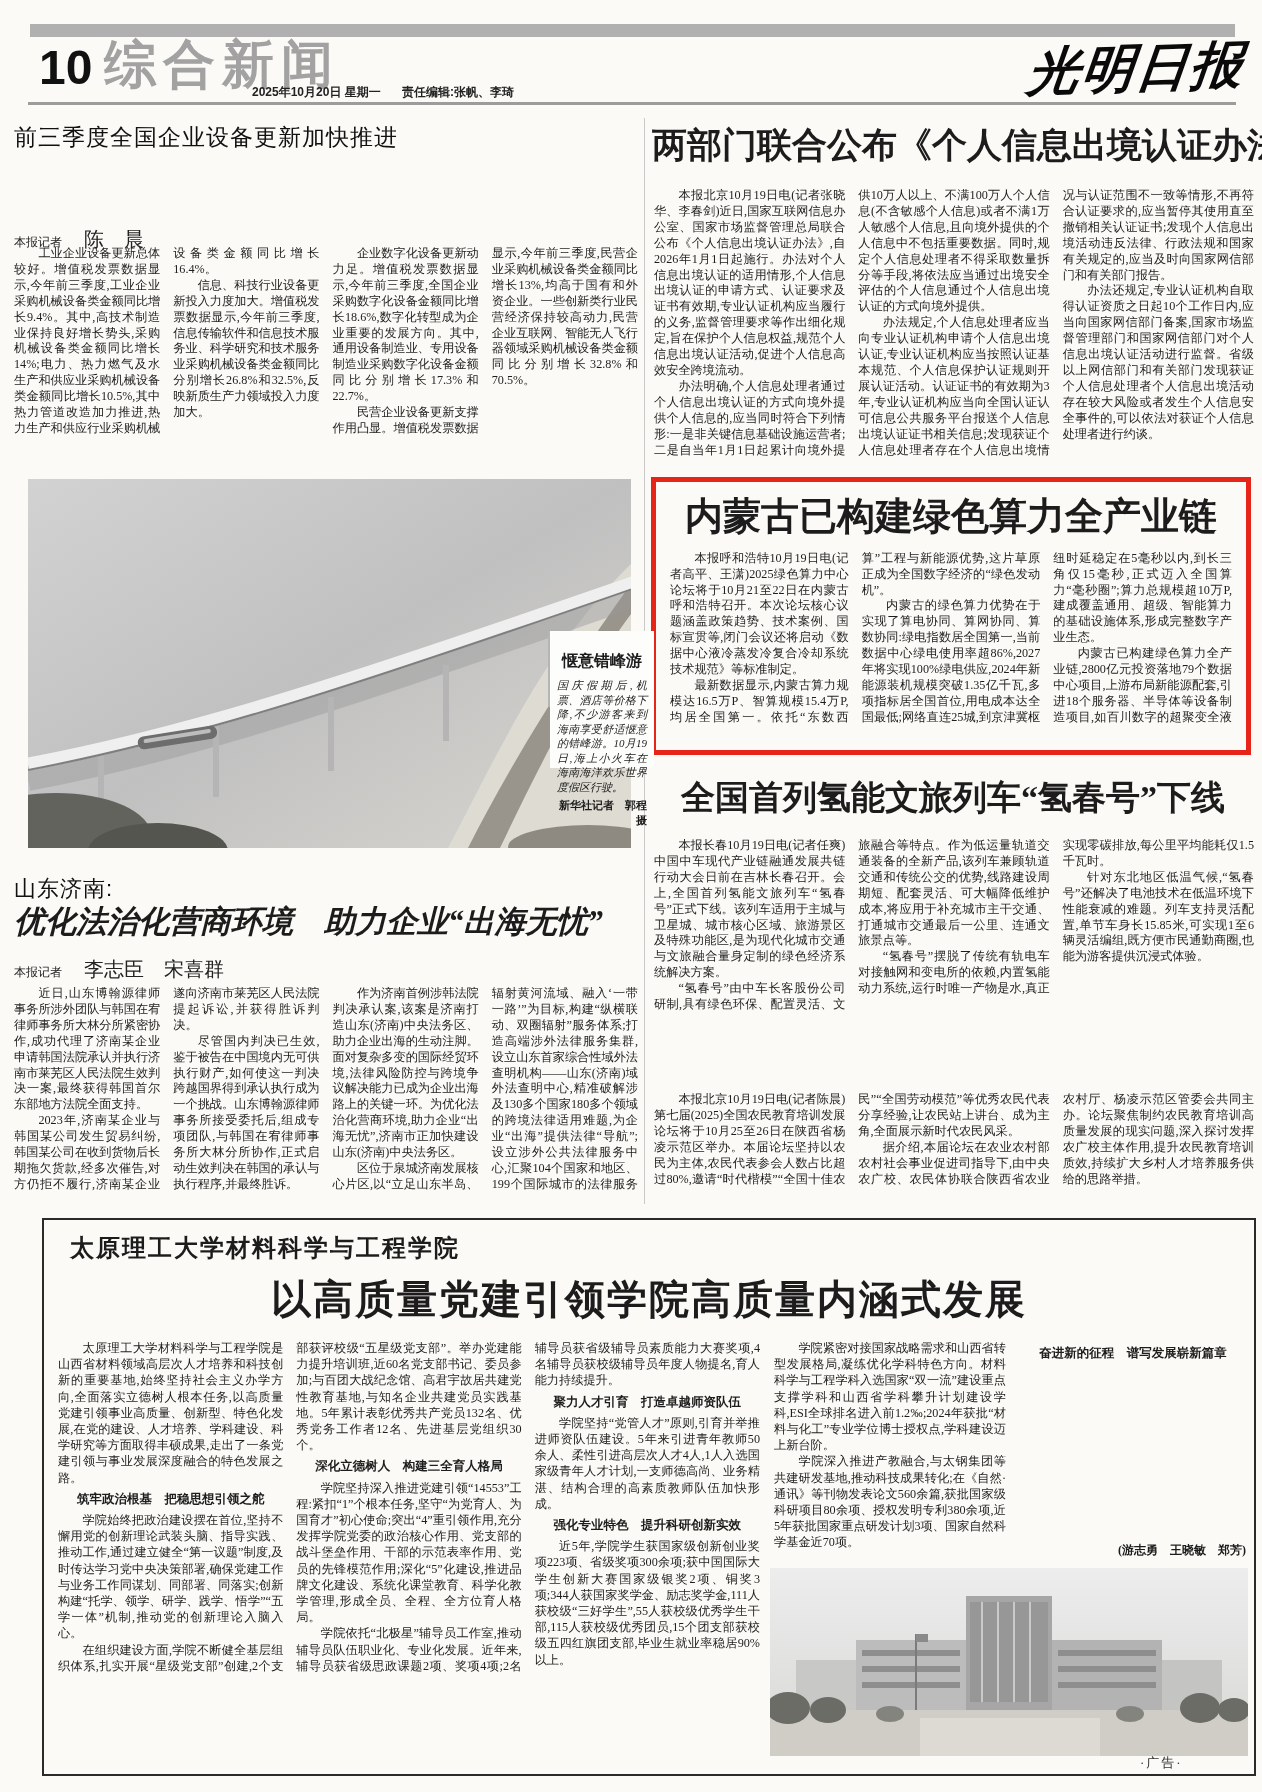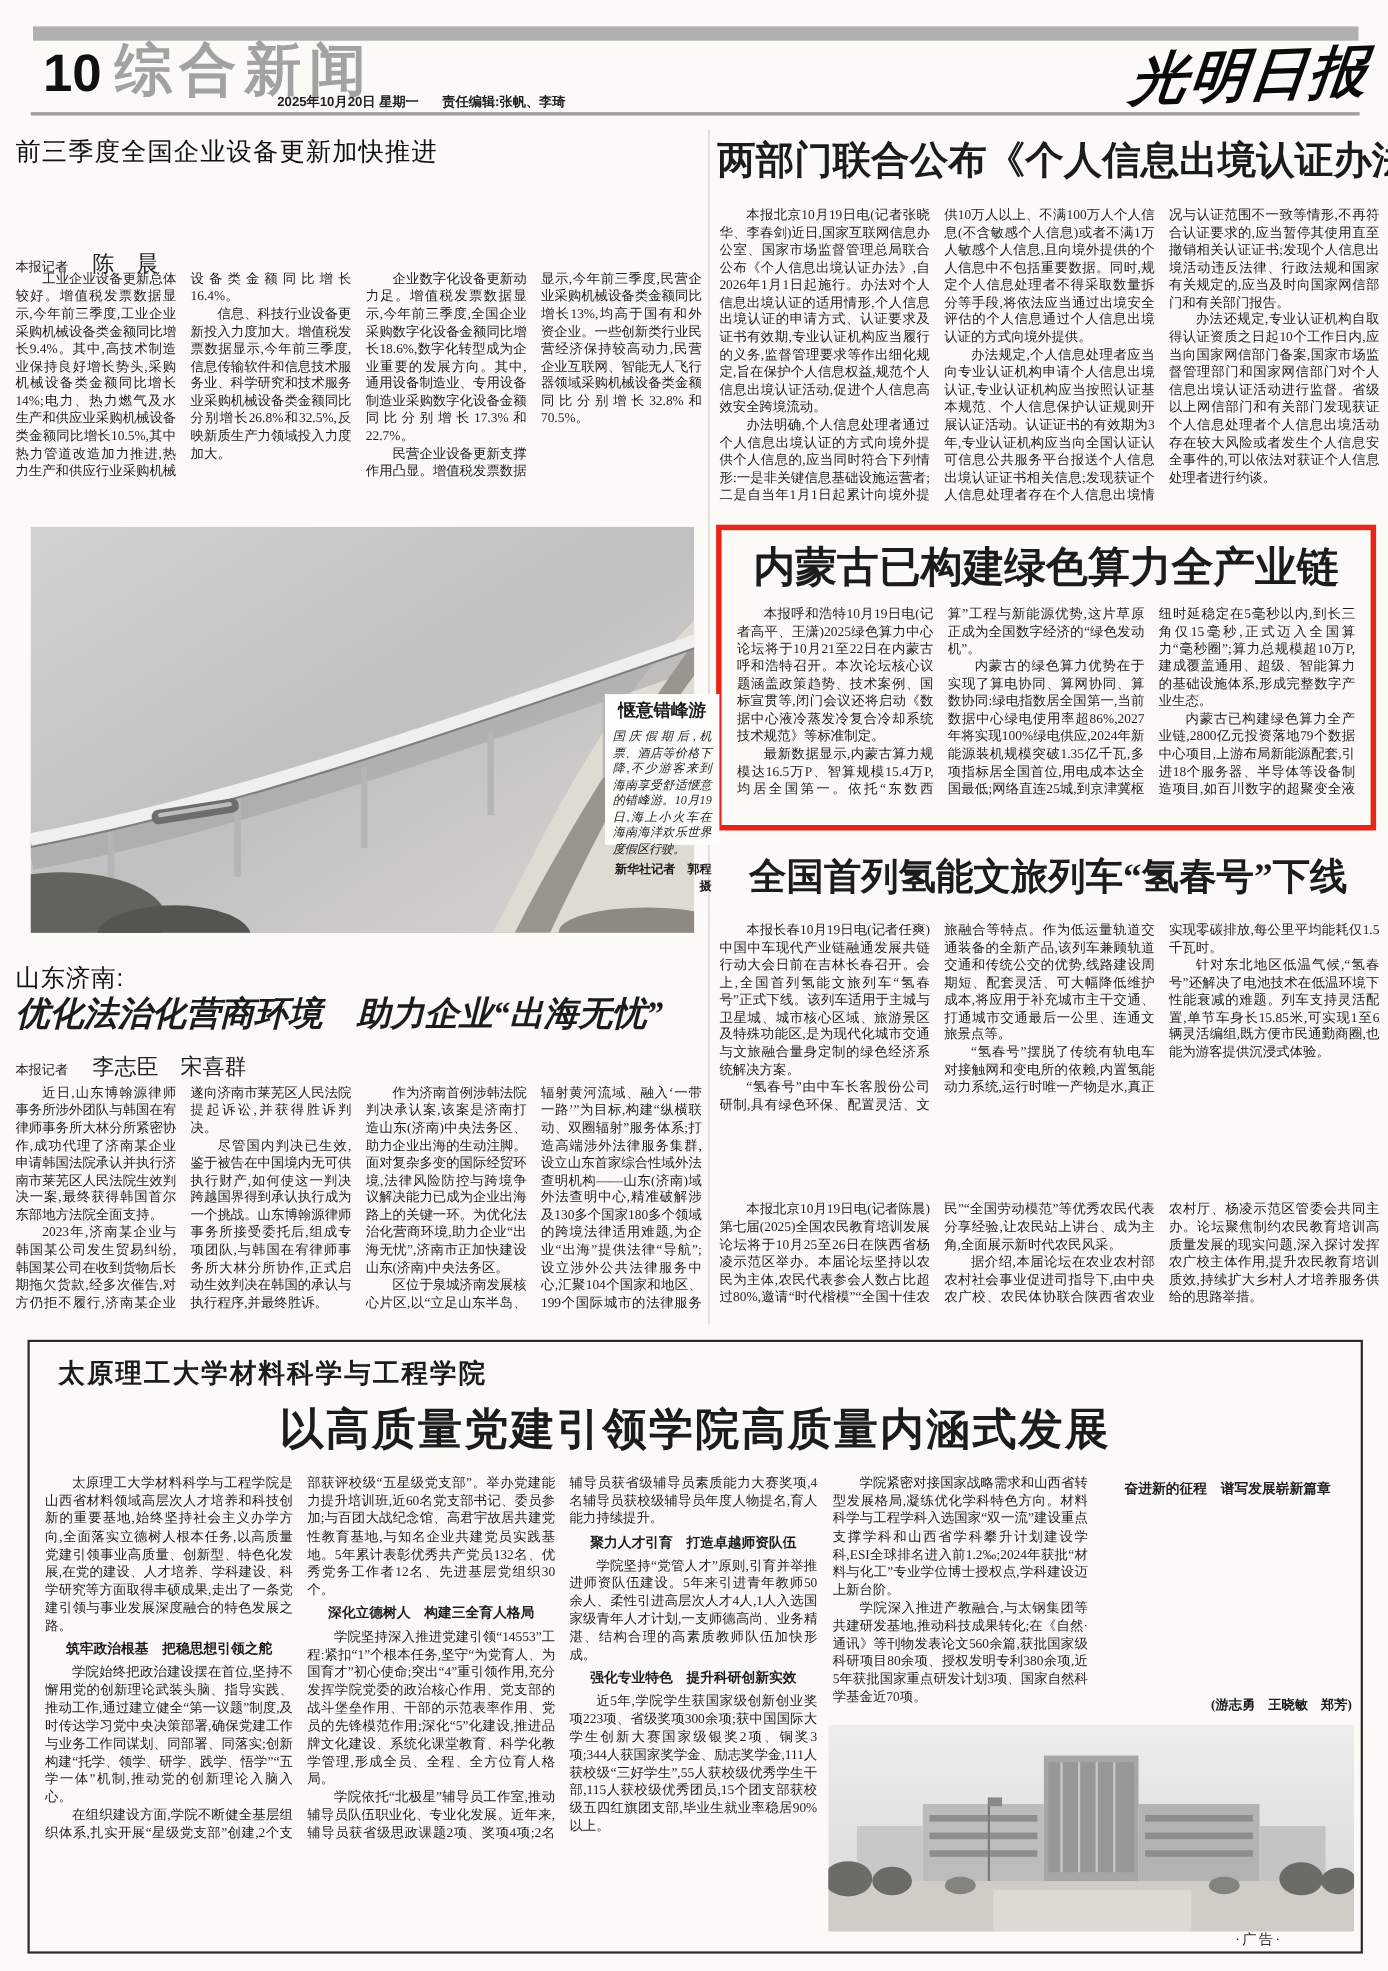--- a/index.html
+++ b/index.html
@@ -24,26 +24,26 @@
   .cols-4{column-count:4;column-gap:13px;}
   .kicker{font-size:23px;font-weight:500;letter-spacing:1px;color:#111;}
   .headline-xl{font-size:45px;font-weight:bold;letter-spacing:2px;line-height:1.15;white-space:nowrap;}
   .headline-c{font-weight:bold;text-align:center;line-height:1.15;white-space:nowrap;}
   .byline{font-size:12px;color:#222;}
   .byline .name{font-size:20px;margin-left:22px;}
   
   .redbox{left:651px;top:477px;width:590px;height:268px;border:5px solid #e72418;background:#fbfaf7;}
   
   .photo{left:28px;top:479px;width:603px;height:369px;background:#c9c9c9;}
-  .caption-box{left:522px;top:152px;width:104px;height:137px;background:#fdfdfb;padding:5px 7px;box-sizing:border-box;}
+  .caption-box{left:522px;top:152px;width:104px;height:137px;background:#fdfdfb;padding:20px 7px;box-sizing:border-box;}
   .caption-title{font-size:16px;font-weight:bold;text-align:center;margin-bottom:6px;font-family:"Liberation Sans","DejaVu Sans",sans-serif;}
   .caption-text{font-size:11px;line-height:14.5px;text-align:justify;font-style:italic;}
   .caption-credit{font-size:11px;font-weight:bold;text-align:right;margin-top:4px;}
   
-  .adbox{left:25px;top:1218px;width:1210px;height:554px;border:2px solid #2a2a2a;background:#fbfaf7;}
+  .adbox{left:42px;top:1218px;width:1210px;height:554px;border:2px solid #2a2a2a;background:#fbfaf7;}
   .ad-org{left:26px;top:12px;font-size:24px;font-weight:bold;letter-spacing:2px;}
   .ad-headline{left:0;top:52px;width:100%;text-align:center;font-size:40px;font-weight:bold;letter-spacing:2px;}
   .subhead{font-weight:bold;text-align:center !important;text-indent:0 !important;margin:5px 0 !important;
            font-family:"Liberation Sans","DejaVu Sans",sans-serif;font-size:12.5px;}
   .signature{text-align:right;font-size:12px;font-weight:bold;}
   .ad-label{font-size:13px;color:#333;letter-spacing:2px;}
 </style>
 </head>
 <body>
 

